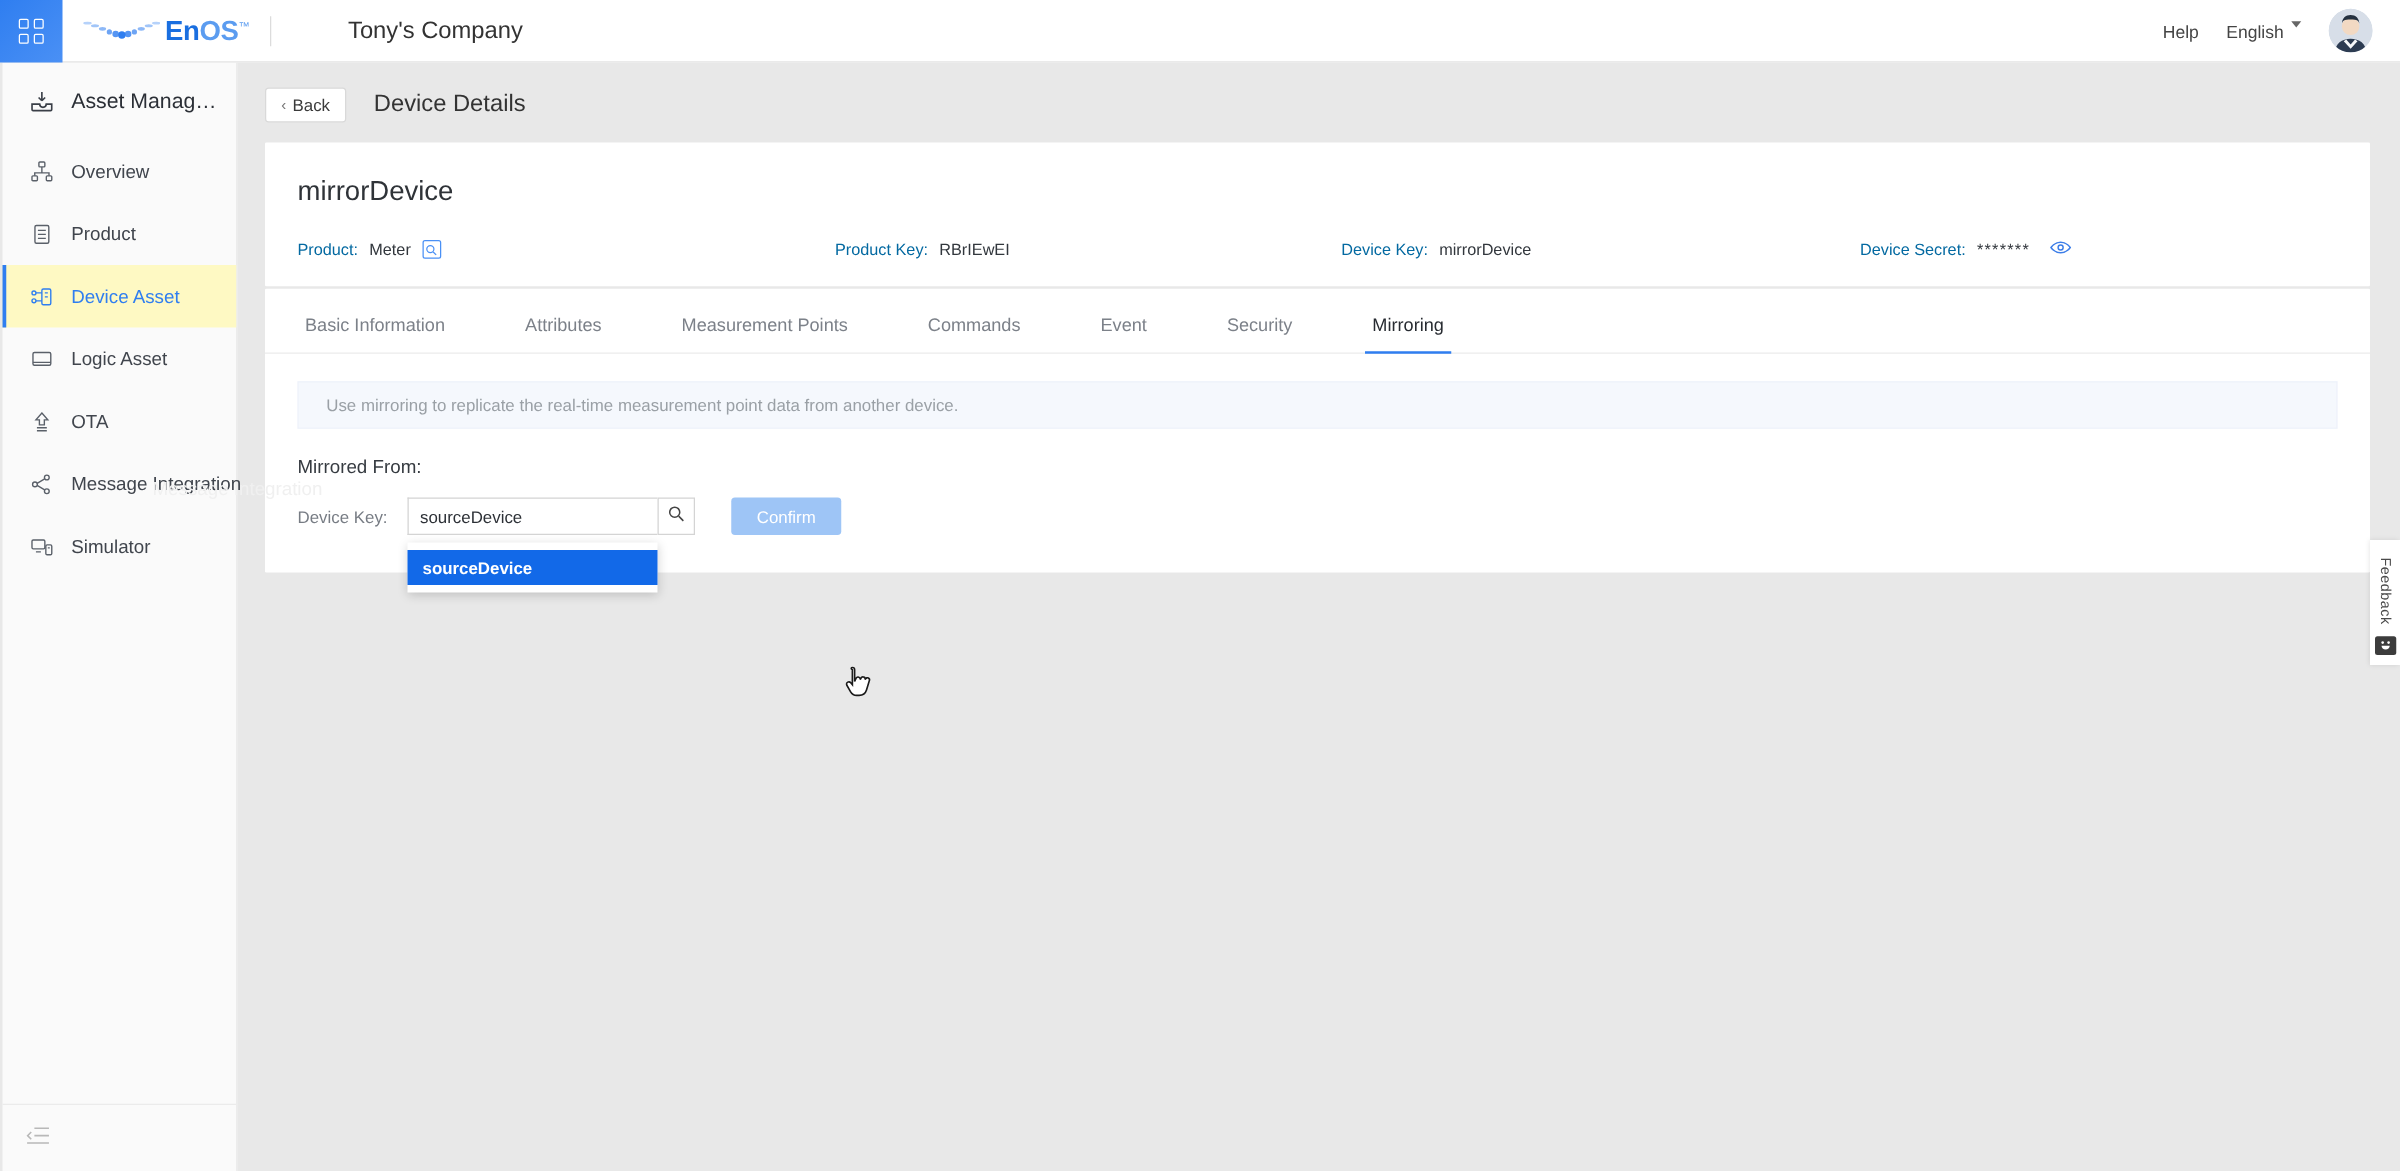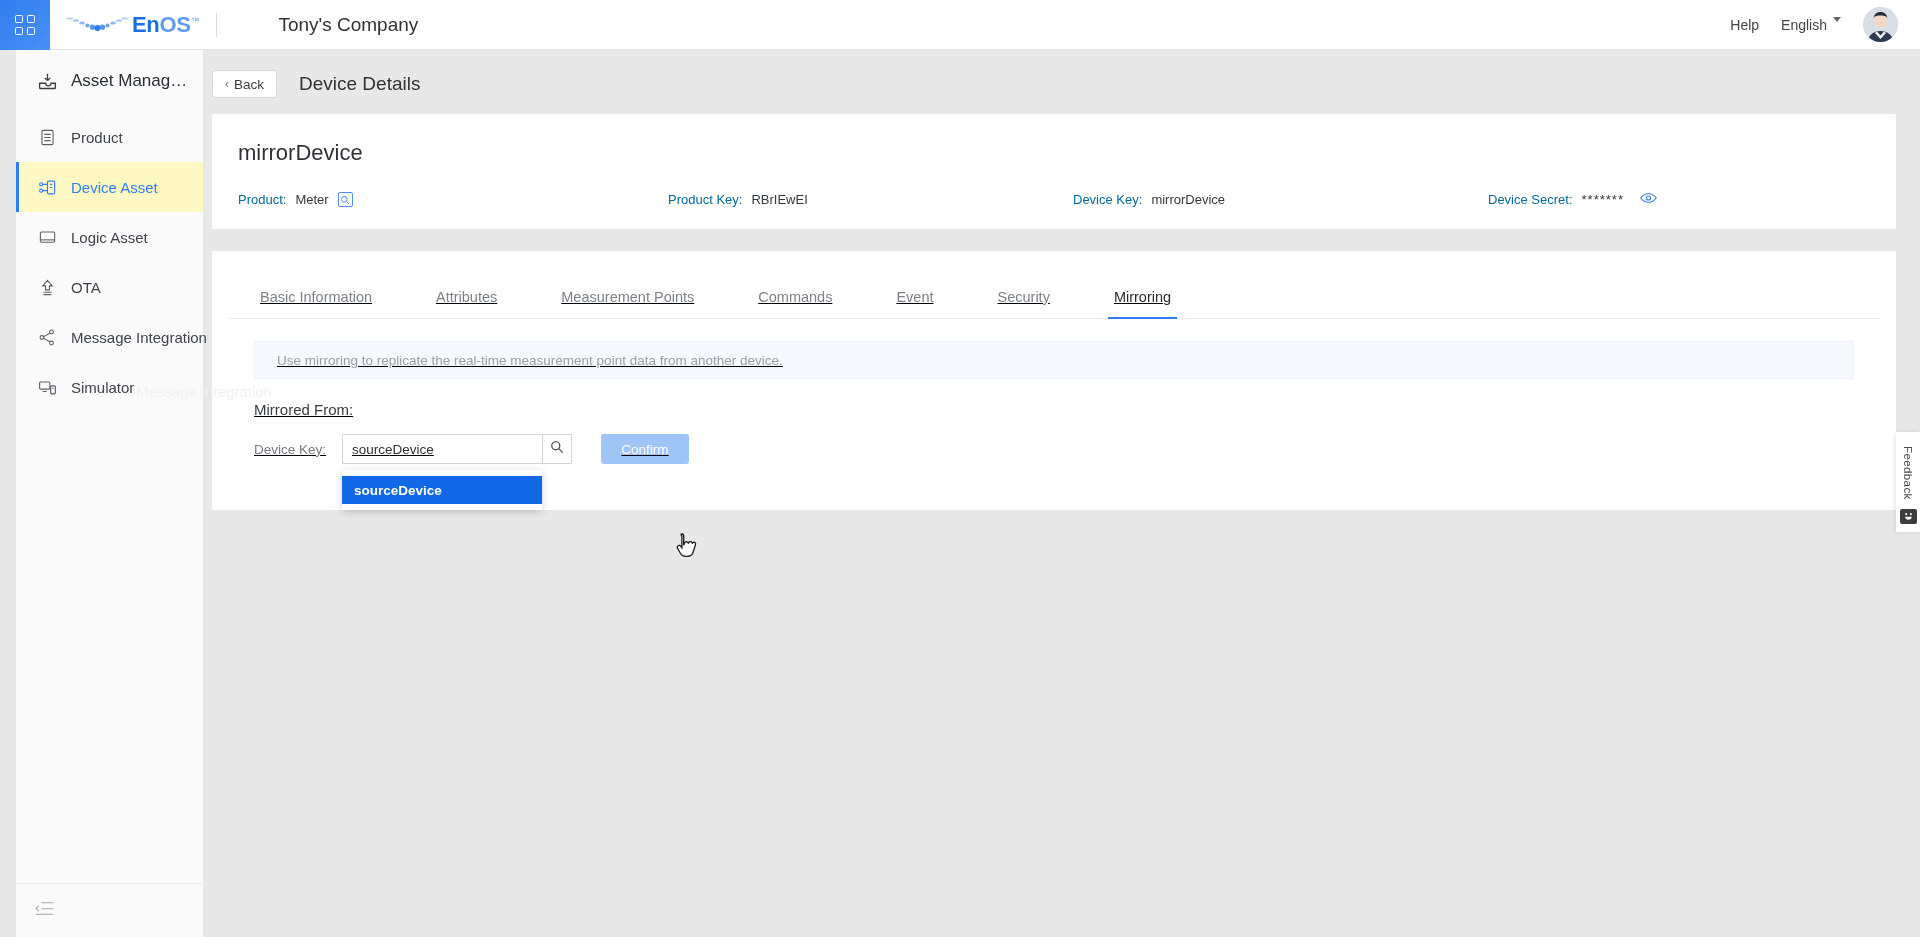--- a/index.html
+++ b/index.html
@@ -66,21 +66,21 @@
     border-top:5px solid #666; display:inline-block;
   }
   .avatar {
     width: 35px; height: 35px; border-radius: 50%;
     background: #cfd8e3; overflow: hidden; position: relative;
     cursor:pointer;
   }
 
   
   .sidebar {
-    position: absolute; top: 50px; left: 16px;
+    position: absolute; top: 50px; left: 2px;
     width: 188px; height: 887px;
     background: #fafafa;
     border-right: 1px solid #e8e8e8;
     z-index: 30;
   }
   .nav-item {
     display: flex; align-items: center;
     height: 50px; padding-left: 20px;
     font-size: 15px; color: #40454d;
     cursor: pointer; position: relative;
@@ -146,21 +146,21 @@
   .meta-value { color: #32373d; }
   .prod-link-ico {
     margin-left: 9px; width: 15px; height: 15px;
     border: 1px solid #4a90f5; border-radius: 2px;
     display:flex; align-items:center; justify-content:center;
     cursor:pointer;
   }
   .eye-ico { margin-left: 16px; cursor:pointer; }
   .secret-dots { letter-spacing: 1px; color:#32373d; }
 
-  .card-b { padding: 16px; margin-top: 22px; min-height: 226px; text-decoration: underline; }
+  .card-b { padding: 0; margin-top: 2px; min-height: 226px; }
   .tabs {
     display:flex; align-items:flex-end;
     padding: 0 26px; border-bottom: 1px solid #ececec;
     height: 52px;
   }
   .tab {
     font-size: 14.5px; color: #7c8189;
     padding: 0 6px 13px 6px; margin-right: 52px;
     cursor: pointer; position: relative; white-space: nowrap;
   }
@@ -297,20 +297,31 @@
   <div class="nav-item head">
     <span class="ico">
       <svg width="21" height="21" viewBox="0 0 24 24" fill="none" stroke="#3a3f47" stroke-width="1.5">
         <path d="M3 14v5a1 1 0 001 1h16a1 1 0 001-1v-5h-5a3 3 0 01-6 0H3z"></path>
         <path d="M12 3v8m0 0l-3-3m3 3l3-3"></path>
       </svg>
     </span>
     <span>Asset Manag…</span>
   </div>
 
+  <div class="nav-item">
+    <span class="ico">
+      <svg width="19" height="19" viewBox="0 0 24 24" fill="none" stroke="#5a6069" stroke-width="1.4">
+        <rect x="9" y="2" width="6" height="5" rx="1"></rect>
+        <rect x="2" y="16" width="5.5" height="5" rx="1"></rect>
+        <rect x="16.5" y="16" width="5.5" height="5" rx="1"></rect>
+        <path d="M12 7v4M4.8 16v-3h14.4v3M12 11v2"></path>
+      </svg>
+    </span>
+    <span>Overview</span>
+  </div>
 
   <div class="nav-item">
     <span class="ico">
       <svg width="19" height="19" viewBox="0 0 24 24" fill="none" stroke="#5a6069" stroke-width="1.4">
         <rect x="5" y="3" width="14" height="18" rx="1.5"></rect>
         <path d="M8 8h8M8 12h8M8 16h8"></path>
       </svg>
     </span>
     <span>Product</span>
   </div>

